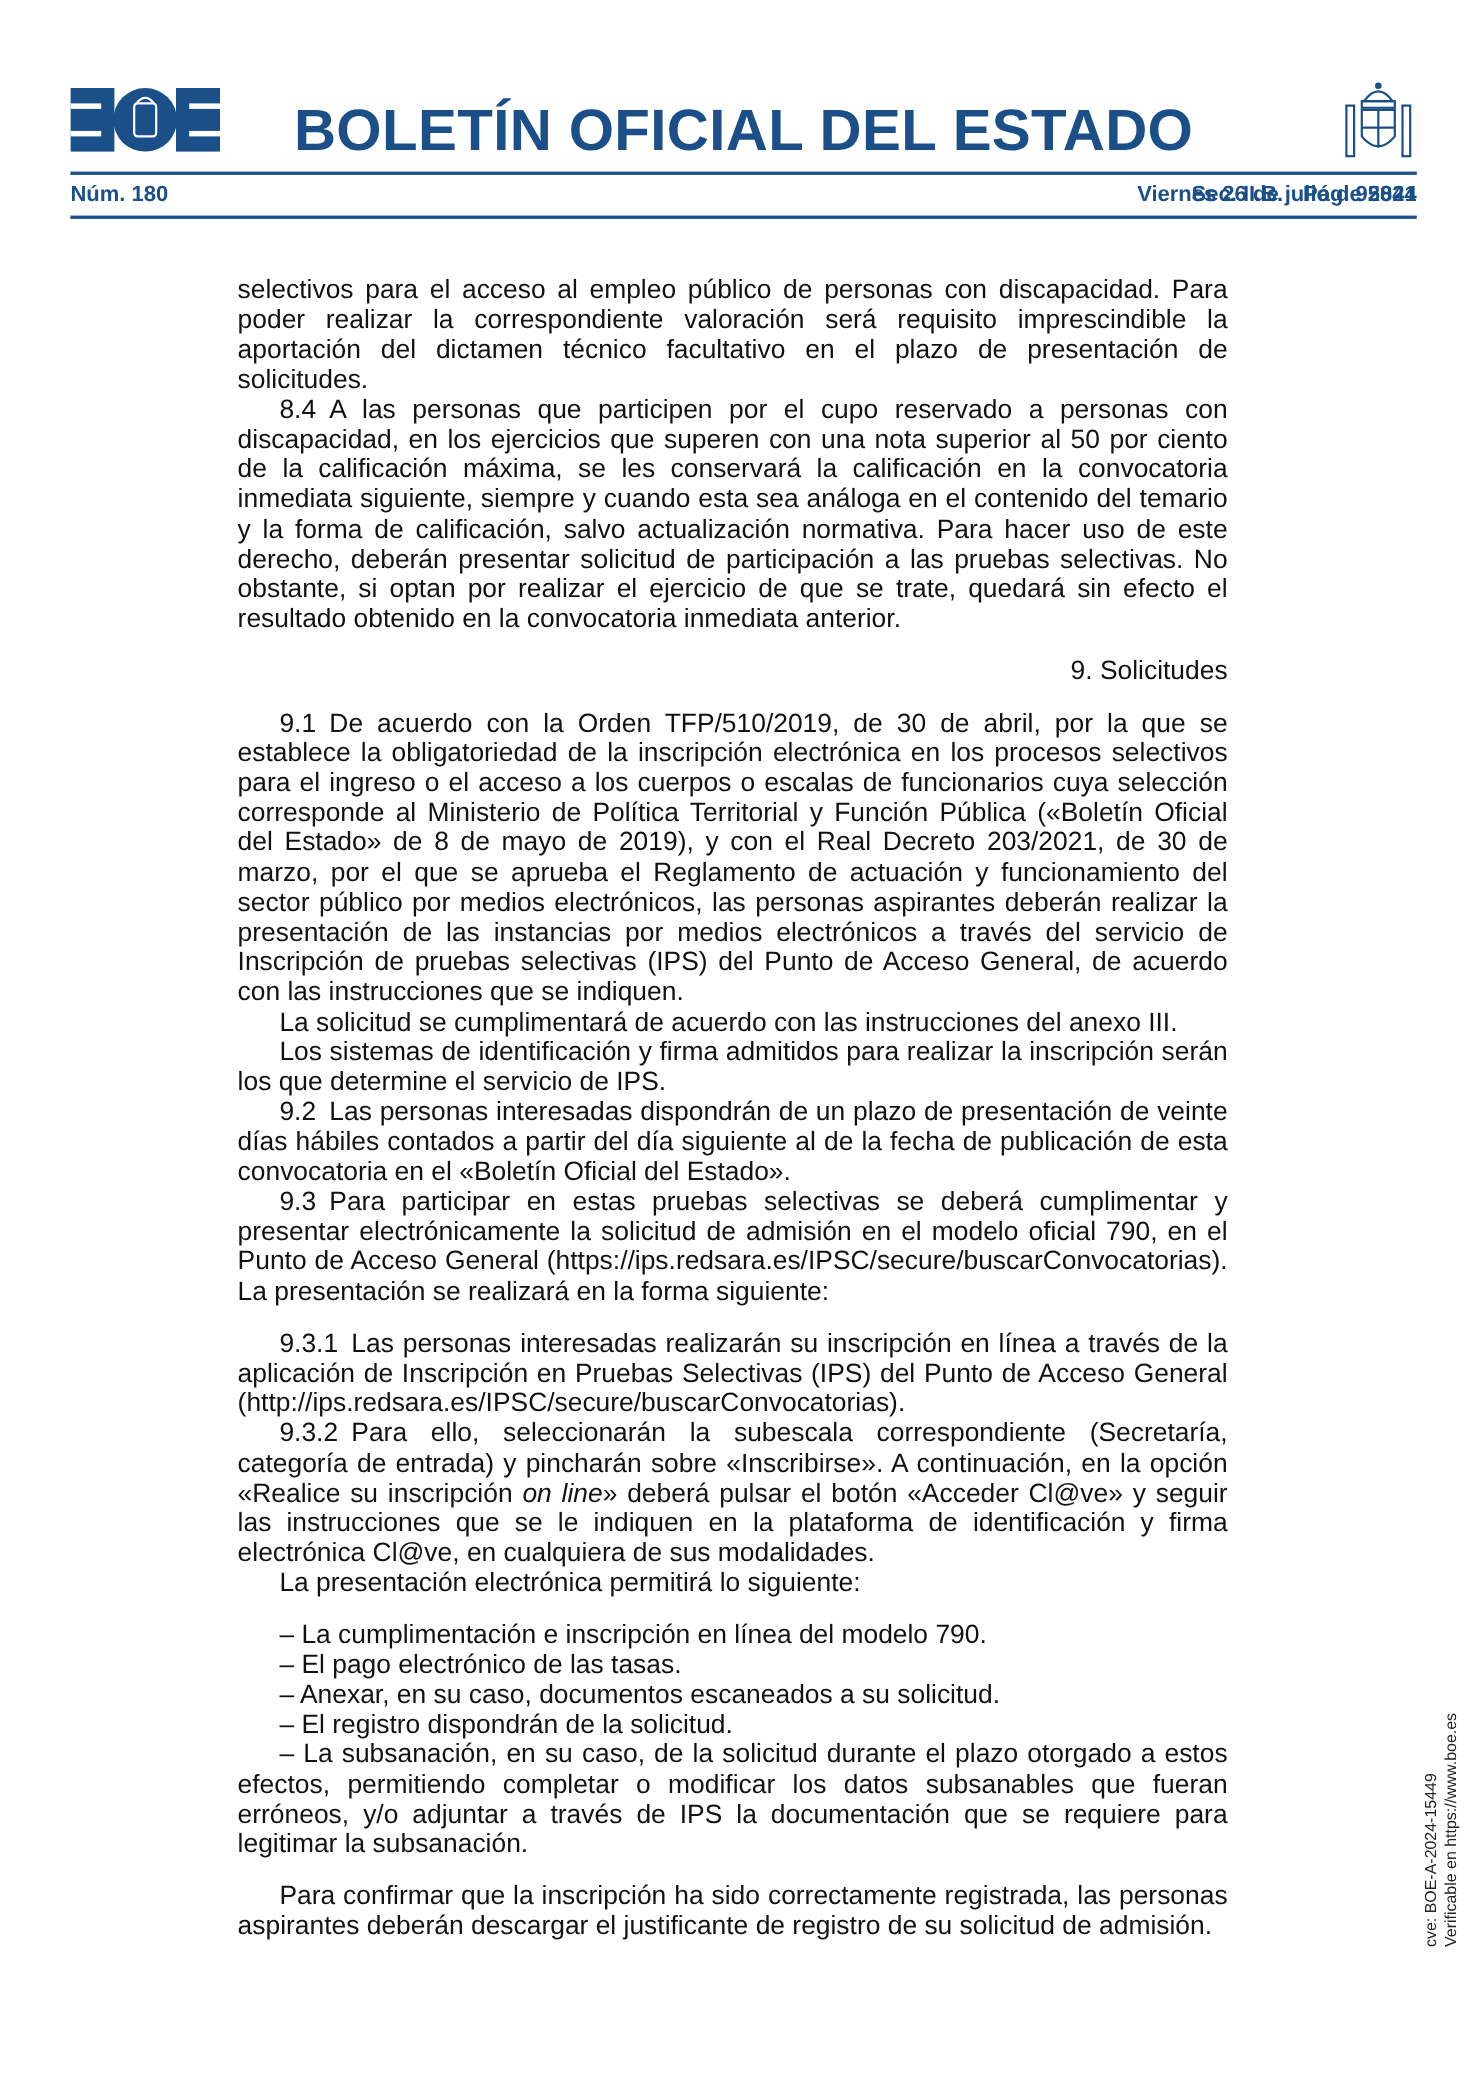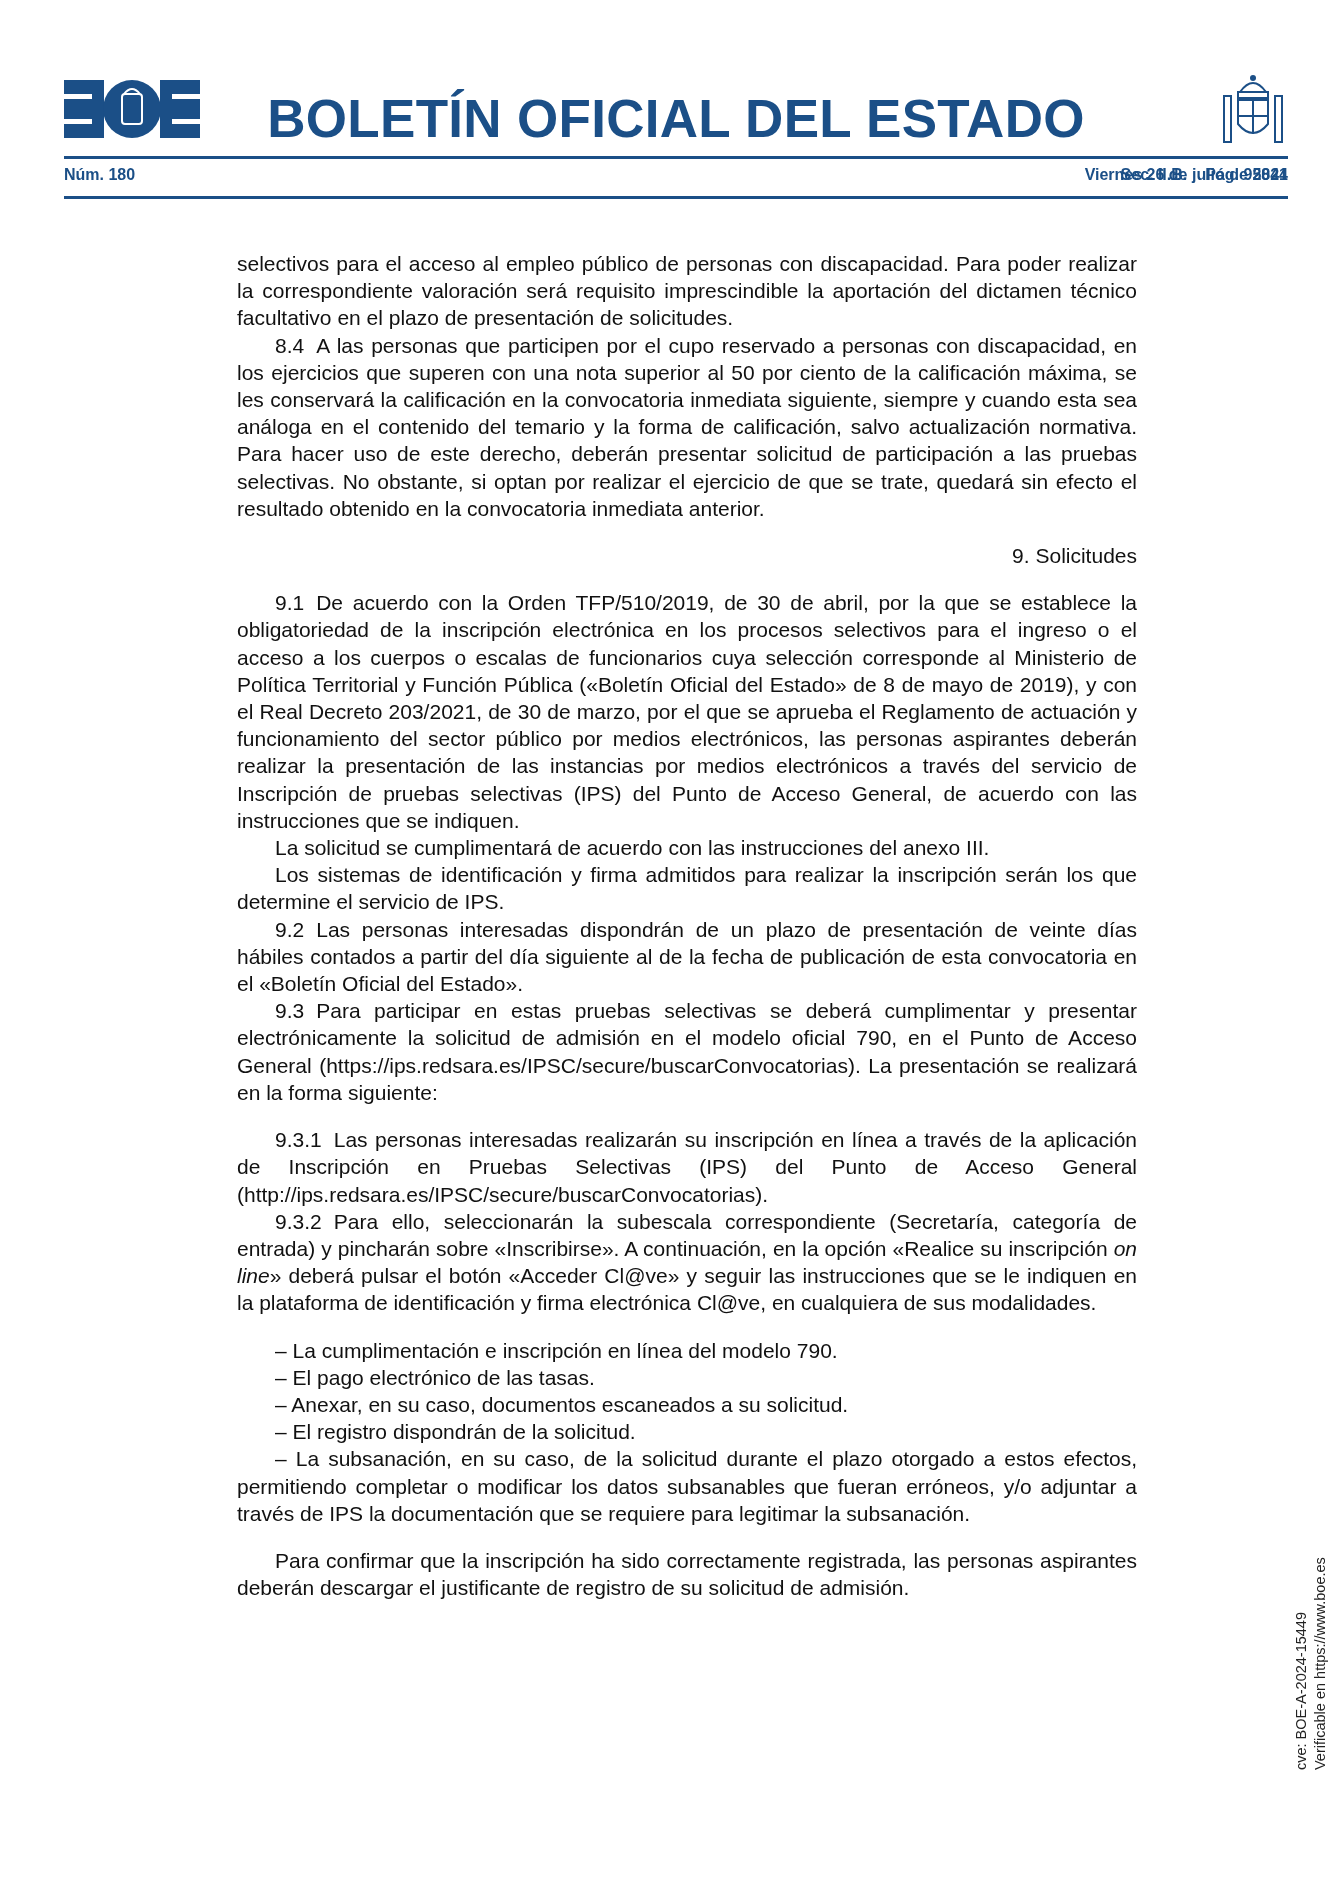--- a/index.html
+++ b/index.html
@@ -4,27 +4,27 @@
 <style>
   html, body { margin: 0; padding: 0; background: #ffffff; }
   body { width: 1344px; height: 1900px; position: relative; overflow: hidden; font-family: "Liberation Sans", sans-serif; color: #111; }
   .header { position: absolute; left: 64px; top: 70px; width: 1224px; height: 120px; }
   .boe-logo { position: absolute; left: 0; top: 10px; width: 136px; height: 58px; }
   .header-title { position: absolute; left: 0; right: 0; top: 18px; text-align: center; font-weight: bold; font-size: 53px; color: #1b4f87; letter-spacing: 0.3px; }
   .coat-right { position: absolute; right: 0; top: 0; width: 70px; height: 78px; }
   .rule { position: absolute; left: 0; width: 1224px; height: 3px; background: #1b4f87; }
   .rule.top { top: 86px; }
   .rule.bottom { top: 126px; }
-  .meta { position: absolute; top: 96px; left: 0; width: 1224px; height: 26px; font-weight: bold; font-size: 16px; color: #1b4f87; }
+  .meta { position: absolute; top: 96px; left: 0; width: 1224px; height: 26px; font-weight: bold; font-size: 20px; color: #1b4f87; }
   .meta .num { position: absolute; left: 0; }
   .meta .date { position: absolute; left: 0; right: 0; text-align: right; }
   .meta .right { position: absolute; right: 0; }
   .meta .right span + span { margin-left: 18px; text-align: center; }
 
-  .content { position: absolute; left: 237px; top: 250px; width: 900px; font-size: 21px; line-height: 27.2px; text-align: justify; }
+  .content { position: absolute; left: 216px; top: 250px; width: 900px; font-size: 24px; line-height: 27.2px; text-align: justify; }
   .content p { margin: 0; }
   .ind { text-indent: 38px; }
   .sec-title { text-align: right; margin: 20px 0 20px 0 !important; }
   .gap { height: 20px; }
   .label { margin-right: 12px; }
   .vert { position: absolute; left: 1292px; top: 1770px; transform: rotate(-90deg); transform-origin: 0 0; font-size: 14.5px; line-height: 19px; color: #222; white-space: nowrap; }
 </style>
 </head>
 <body>
 
@@ -73,20 +73,21 @@
   <p class="ind"><span class="label">9.1</span><span>De acuerdo con la Orden TFP/510/2019, de 30 de abril, por la que se establece la obligatoriedad de la inscripción electrónica en los procesos selectivos para el ingreso o el acceso a los cuerpos o escalas de funcionarios cuya selección corresponde al Ministerio de Política Territorial y Función Pública («Boletín Oficial del Estado» de 8 de mayo de 2019), y con el Real Decreto 203/2021, de 30 de marzo, por el que se aprueba el Reglamento de actuación y funcionamiento del sector público por medios electrónicos, las personas aspirantes deberán realizar la presentación de las instancias por medios electrónicos a través del servicio de Inscripción de pruebas selectivas (IPS) del Punto de Acceso General, de acuerdo con las instrucciones que se indiquen.</span></p>
   <p class="ind">La solicitud se cumplimentará de acuerdo con las instrucciones del anexo III.</p>
   <p class="ind">Los sistemas de identificación y firma admitidos para realizar la inscripción serán los que determine el servicio de IPS.</p>
   <p class="ind"><span class="label">9.2</span><span>Las personas interesadas dispondrán de un plazo de presentación de veinte días hábiles contados a partir del día siguiente al de la fecha de publicación de esta convocatoria en el «Boletín Oficial del Estado».</span></p>
   <p class="ind"><span class="label">9.3</span><span>Para participar en estas pruebas selectivas se deberá cumplimentar y presentar electrónicamente la solicitud de admisión en el modelo oficial 790, en el Punto de Acceso General (https://ips.redsara.es/IPSC/secure/buscarConvocatorias). La presentación se realizará en la forma siguiente:</span></p>
 
   <div class="gap"></div>
 
   <p class="ind"><span class="label">9.3.1</span><span>Las personas interesadas realizarán su inscripción en línea a través de la aplicación de Inscripción en Pruebas Selectivas (IPS) del Punto de Acceso General (http://ips.redsara.es/IPSC/secure/buscarConvocatorias).</span></p>
   <p class="ind"><span class="label">9.3.2</span><span>Para ello, seleccionarán la subescala correspondiente (Secretaría, categoría de entrada) y pincharán sobre «Inscribirse». A continuación, en la opción «Realice su inscripción </span><i>on line</i><span>» deberá pulsar el botón «Acceder Cl@ve» y seguir las instrucciones que se le indiquen en la plataforma de identificación y firma electrónica Cl@ve, en cualquiera de sus modalidades.</span></p>
+  <p class="ind">La presentación electrónica permitirá lo siguiente:</p>
 
   <div class="gap"></div>
 
   <p class="ind">–  La cumplimentación e inscripción en línea del modelo 790.</p>
   <p class="ind">–  El pago electrónico de las tasas.</p>
   <p class="ind">–  Anexar, en su caso, documentos escaneados a su solicitud.</p>
   <p class="ind">–  El registro dispondrán de la solicitud.</p>
   <p class="ind">–  La subsanación, en su caso, de la solicitud durante el plazo otorgado a estos efectos, permitiendo completar o modificar los datos subsanables que fueran erróneos, y/o adjuntar a través de IPS la documentación que se requiere para legitimar la subsanación.</p>
 
   <div class="gap"></div>

